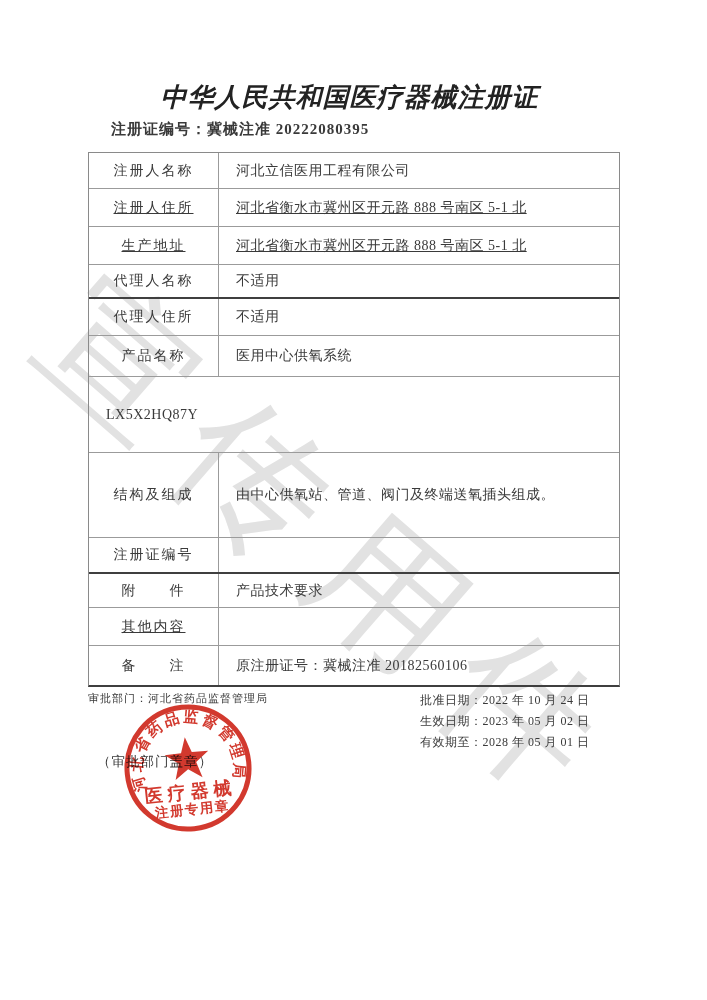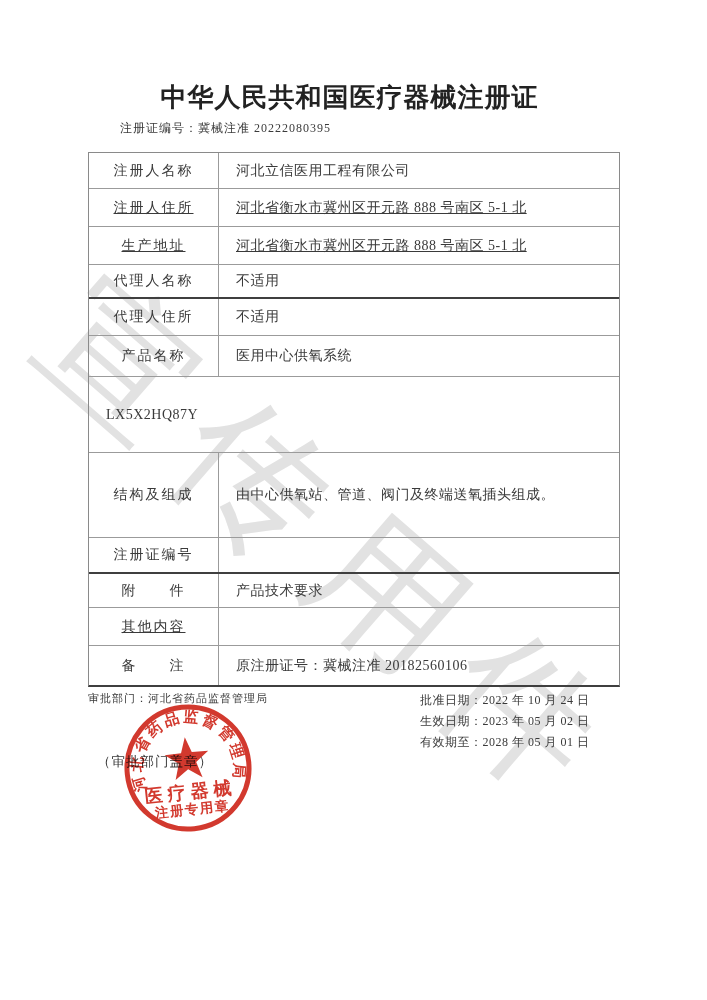--- a/index.html
+++ b/index.html
@@ -36,27 +36,28 @@
   .title {
     position: absolute;
     left: 0; right: 8px;
     top: 80px;
     text-align: center;
     font-size: 26px;
     font-weight: bold;
     letter-spacing: 1px;
     color: #222;
     z-index: 1;
+    font-style: italic;
   }
   .regline {
     position: absolute;
-    left: 120px;
+    left: 111px;
     top: 120px;
-    font-size: 12px;
-    font-weight: normal;
+    font-size: 15px;
+    font-weight: bold;
     letter-spacing: 1px;
     z-index: 1;
   }
   .cert-table {
     position: absolute;
     left: 88px;
     top: 152px;
     width: 532px;
     border: 1px solid #8a8a8a;
     border-bottom: 2px solid var(--table-dark-line);

